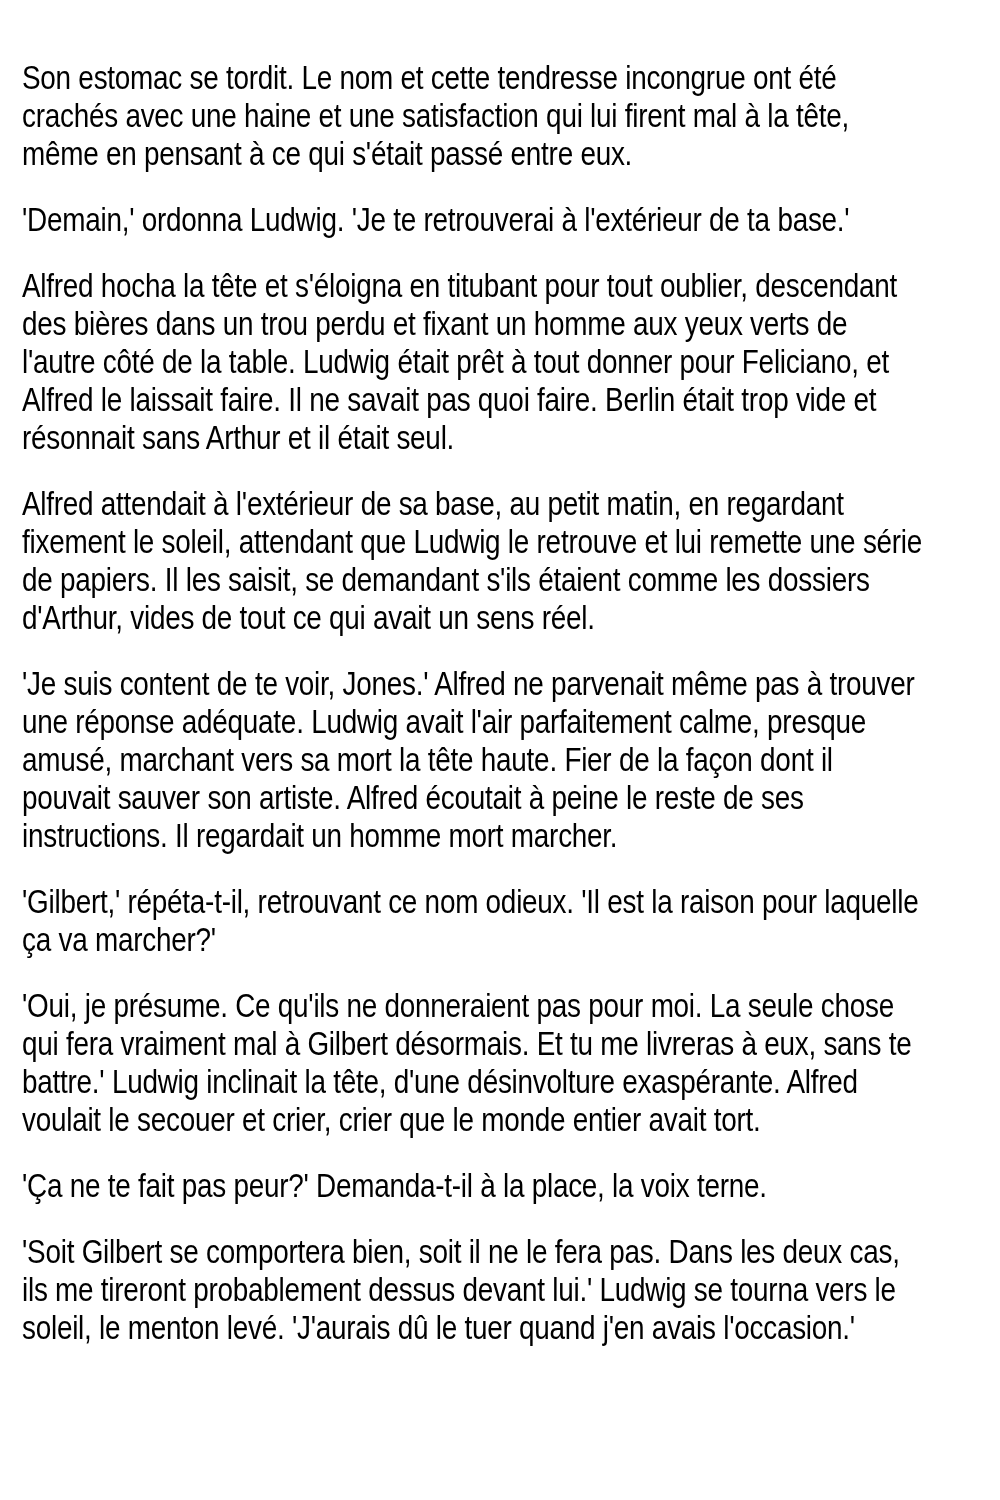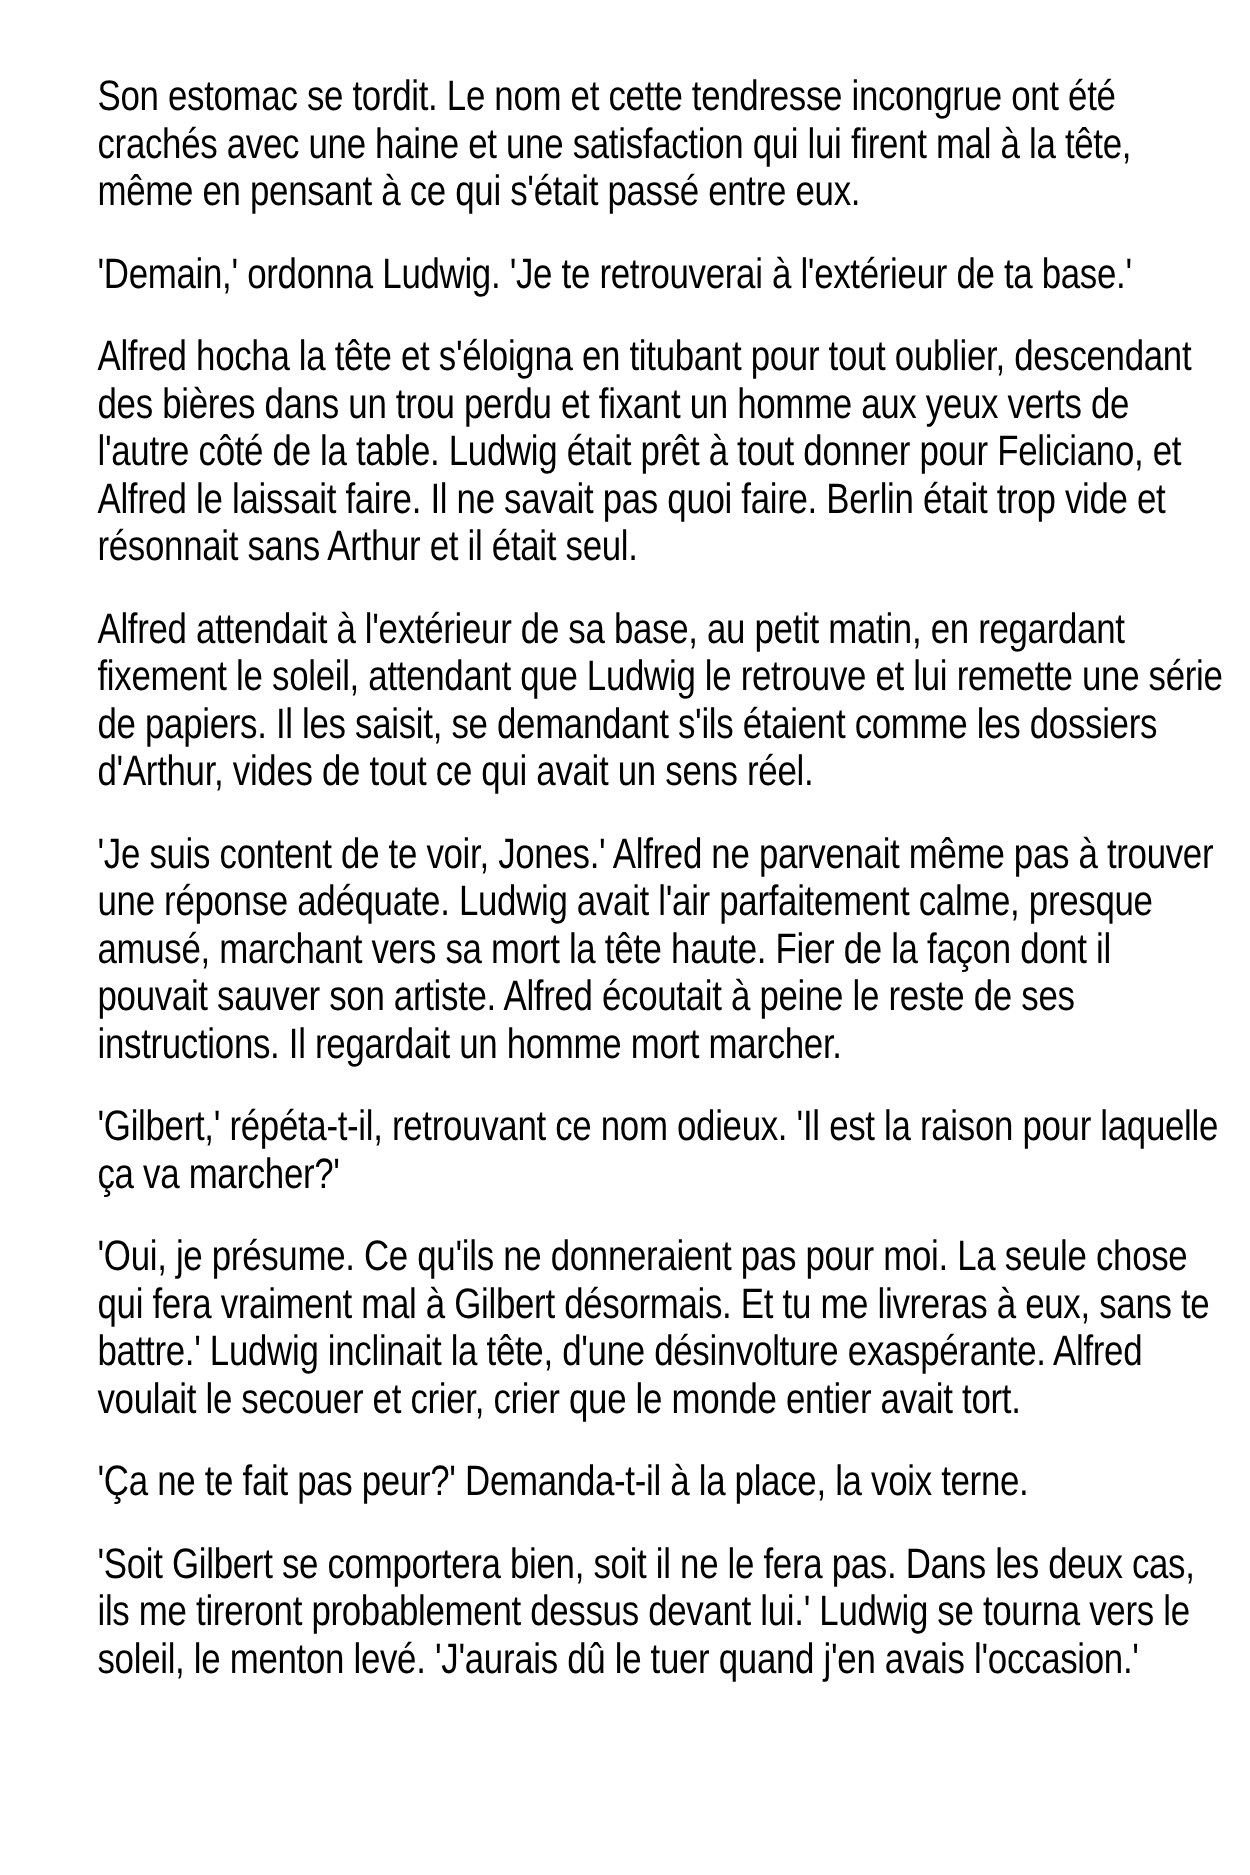--- a/index.html
+++ b/index.html
@@ -9,21 +9,21 @@
   }
   body {
     width: 1000px;
     height: 1500px;
     overflow: hidden;
   }
   .page {
     box-sizing: border-box;
     width: 1000px;
     height: 1500px;
-    padding: 58px 50px 0 78px;
+    padding: 58px 50px 0 22px;
     background: #ffffff;
   }
   .text-column {
     width: 1098px;                 
     transform: scaleX(0.82);
     transform-origin: 0 0;
     font-family: "Liberation Sans", "DejaVu Sans", sans-serif;
     font-size: 34px;
     line-height: 38px;
     letter-spacing: -0.3px;

